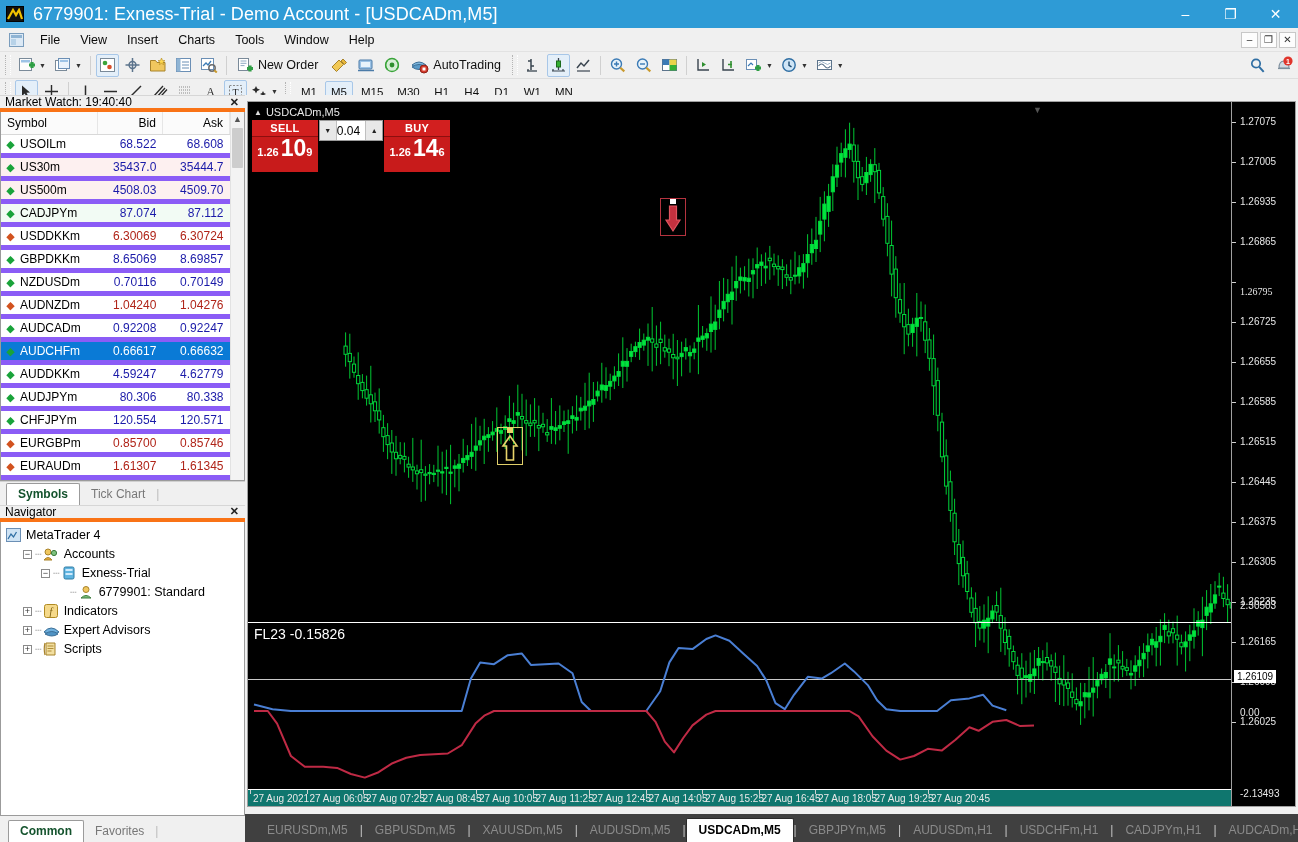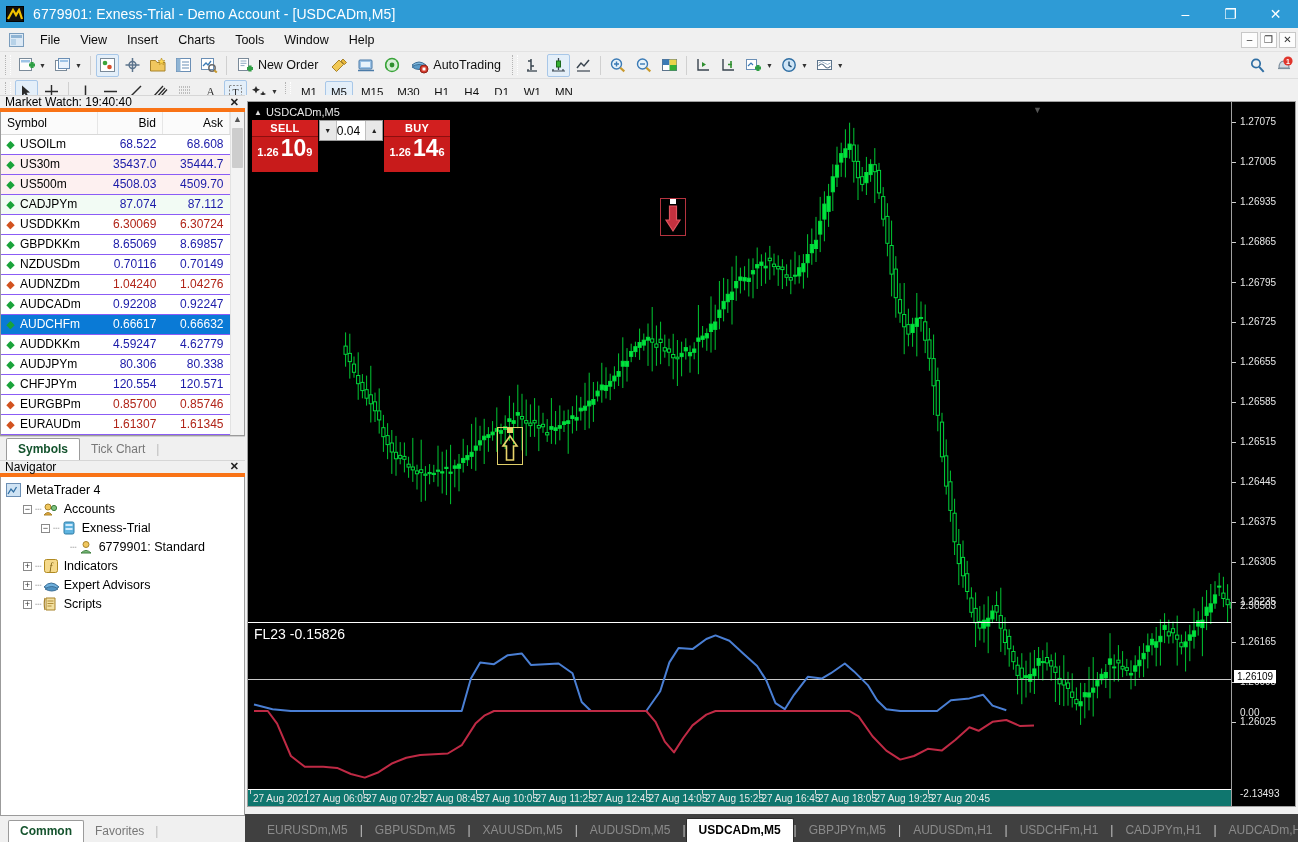--- a/index.html
+++ b/index.html
@@ -17,21 +17,21 @@
   
   .titlebar {
     height:28px; background:#2e9bd6; display:flex; align-items:center;
     padding-left:6px; color:#fff;
   }
   .title-logo {
     width:18px;height:16px;background:#111;border:1px solid #000;
     display:flex;align-items:center;justify-content:center;
     font-size:11px;color:#f2c200;font-weight:bold;line-height:1;
   }
-  .title-text { margin-left:9px; font-size:14px; color:#ffffff; letter-spacing:.1px;}
+  .title-text { margin-left:9px; font-size:18px; color:#ffffff; letter-spacing:.1px;}
   .title-btns { margin-left:auto; display:flex; height:28px; }
   .title-btn {
     width:45px;height:28px;display:flex;align-items:center;justify-content:center;
     color:#fff;font-size:14px;
   }
 
   
   .menubar {
     height:24px;background:#f0f0f0;display:flex;align-items:center;
     border-bottom:1px solid #e2e2e2; padding-left:2px;
@@ -89,21 +89,21 @@
   .mw { flex:0 0 auto; background:#fff; border:1px solid #9b9b9b; border-top:none;
         width:245px; height:none; display:flex; flex-direction:column; }
   .mw-table { width:100%; border-collapse:collapse; table-layout:fixed; }
   .mw-table th {
     font-weight:normal;font-size:12px;color:#000;background:#fbfbfb;
     border-bottom:1px solid #d8d8d8;border-right:1px solid #e6e6e6;
     padding:3px 6px;text-align:right;height:22px;
   }
   .mw-table th.sym { text-align:left; }
   .mw-table td {
-    font-size:12px;padding:2px 6px;height:20px;border-bottom:1px solid #8b5cf6;
+    font-size:12px;padding:2px 6px;height:20px;border-bottom:5px solid #8b5cf6;
     text-align:right;white-space:nowrap;
   }
   .mw-table td.sym { text-align:left;padding-left:4px; }
   .mw-row.up td { background:#f2fbf4; }
   .mw-row.down td { background:#fdf0f0; }
   .mw-row.sel td { background:#0a7ad6 !important; color:#fff !important; }
   .mw-row.sel td.sym { color:#fff; }
   .val-blue { color:#1a1aa8; }
   .val-red  { color:#b02418; }
   .arrow { display:inline-block;width:11px;text-align:center;margin-right:4px;font-size:11px;line-height:1; }
@@ -1326,21 +1326,21 @@
       <div class="chart-scale" id="pricescale">
           <div class="ptick" style="top: 20px;"></div>
           <div class="pscale-lbl" style="top: 14px;">1.27075</div>
           <div class="ptick" style="top: 60px;"></div>
           <div class="pscale-lbl" style="top: 54px;">1.27005</div>
           <div class="ptick" style="top: 100px;"></div>
           <div class="pscale-lbl" style="top: 94px;">1.26935</div>
           <div class="ptick" style="top: 140px;"></div>
           <div class="pscale-lbl" style="top: 134px;">1.26865</div>
           <div class="ptick" style="top: 180px;"></div>
-          <div class="pscale-lbl" style="top: 175px;">1.26795</div>
+          <div class="pscale-lbl" style="top: 184px; font-family: Liberation Serif, serif;">1.26795</div>
           <div class="ptick" style="top: 220px;"></div>
           <div class="pscale-lbl" style="top: 214px;">1.26725</div>
           <div class="ptick" style="top: 260px;"></div>
           <div class="pscale-lbl" style="top: 254px;">1.26655</div>
           <div class="ptick" style="top: 300px;"></div>
           <div class="pscale-lbl" style="top: 294px;">1.26585</div>
           <div class="ptick" style="top: 340px;"></div>
           <div class="pscale-lbl" style="top: 334px;">1.26515</div>
           <div class="ptick" style="top: 380px;"></div>
           <div class="pscale-lbl" style="top: 374px;">1.26445</div>

